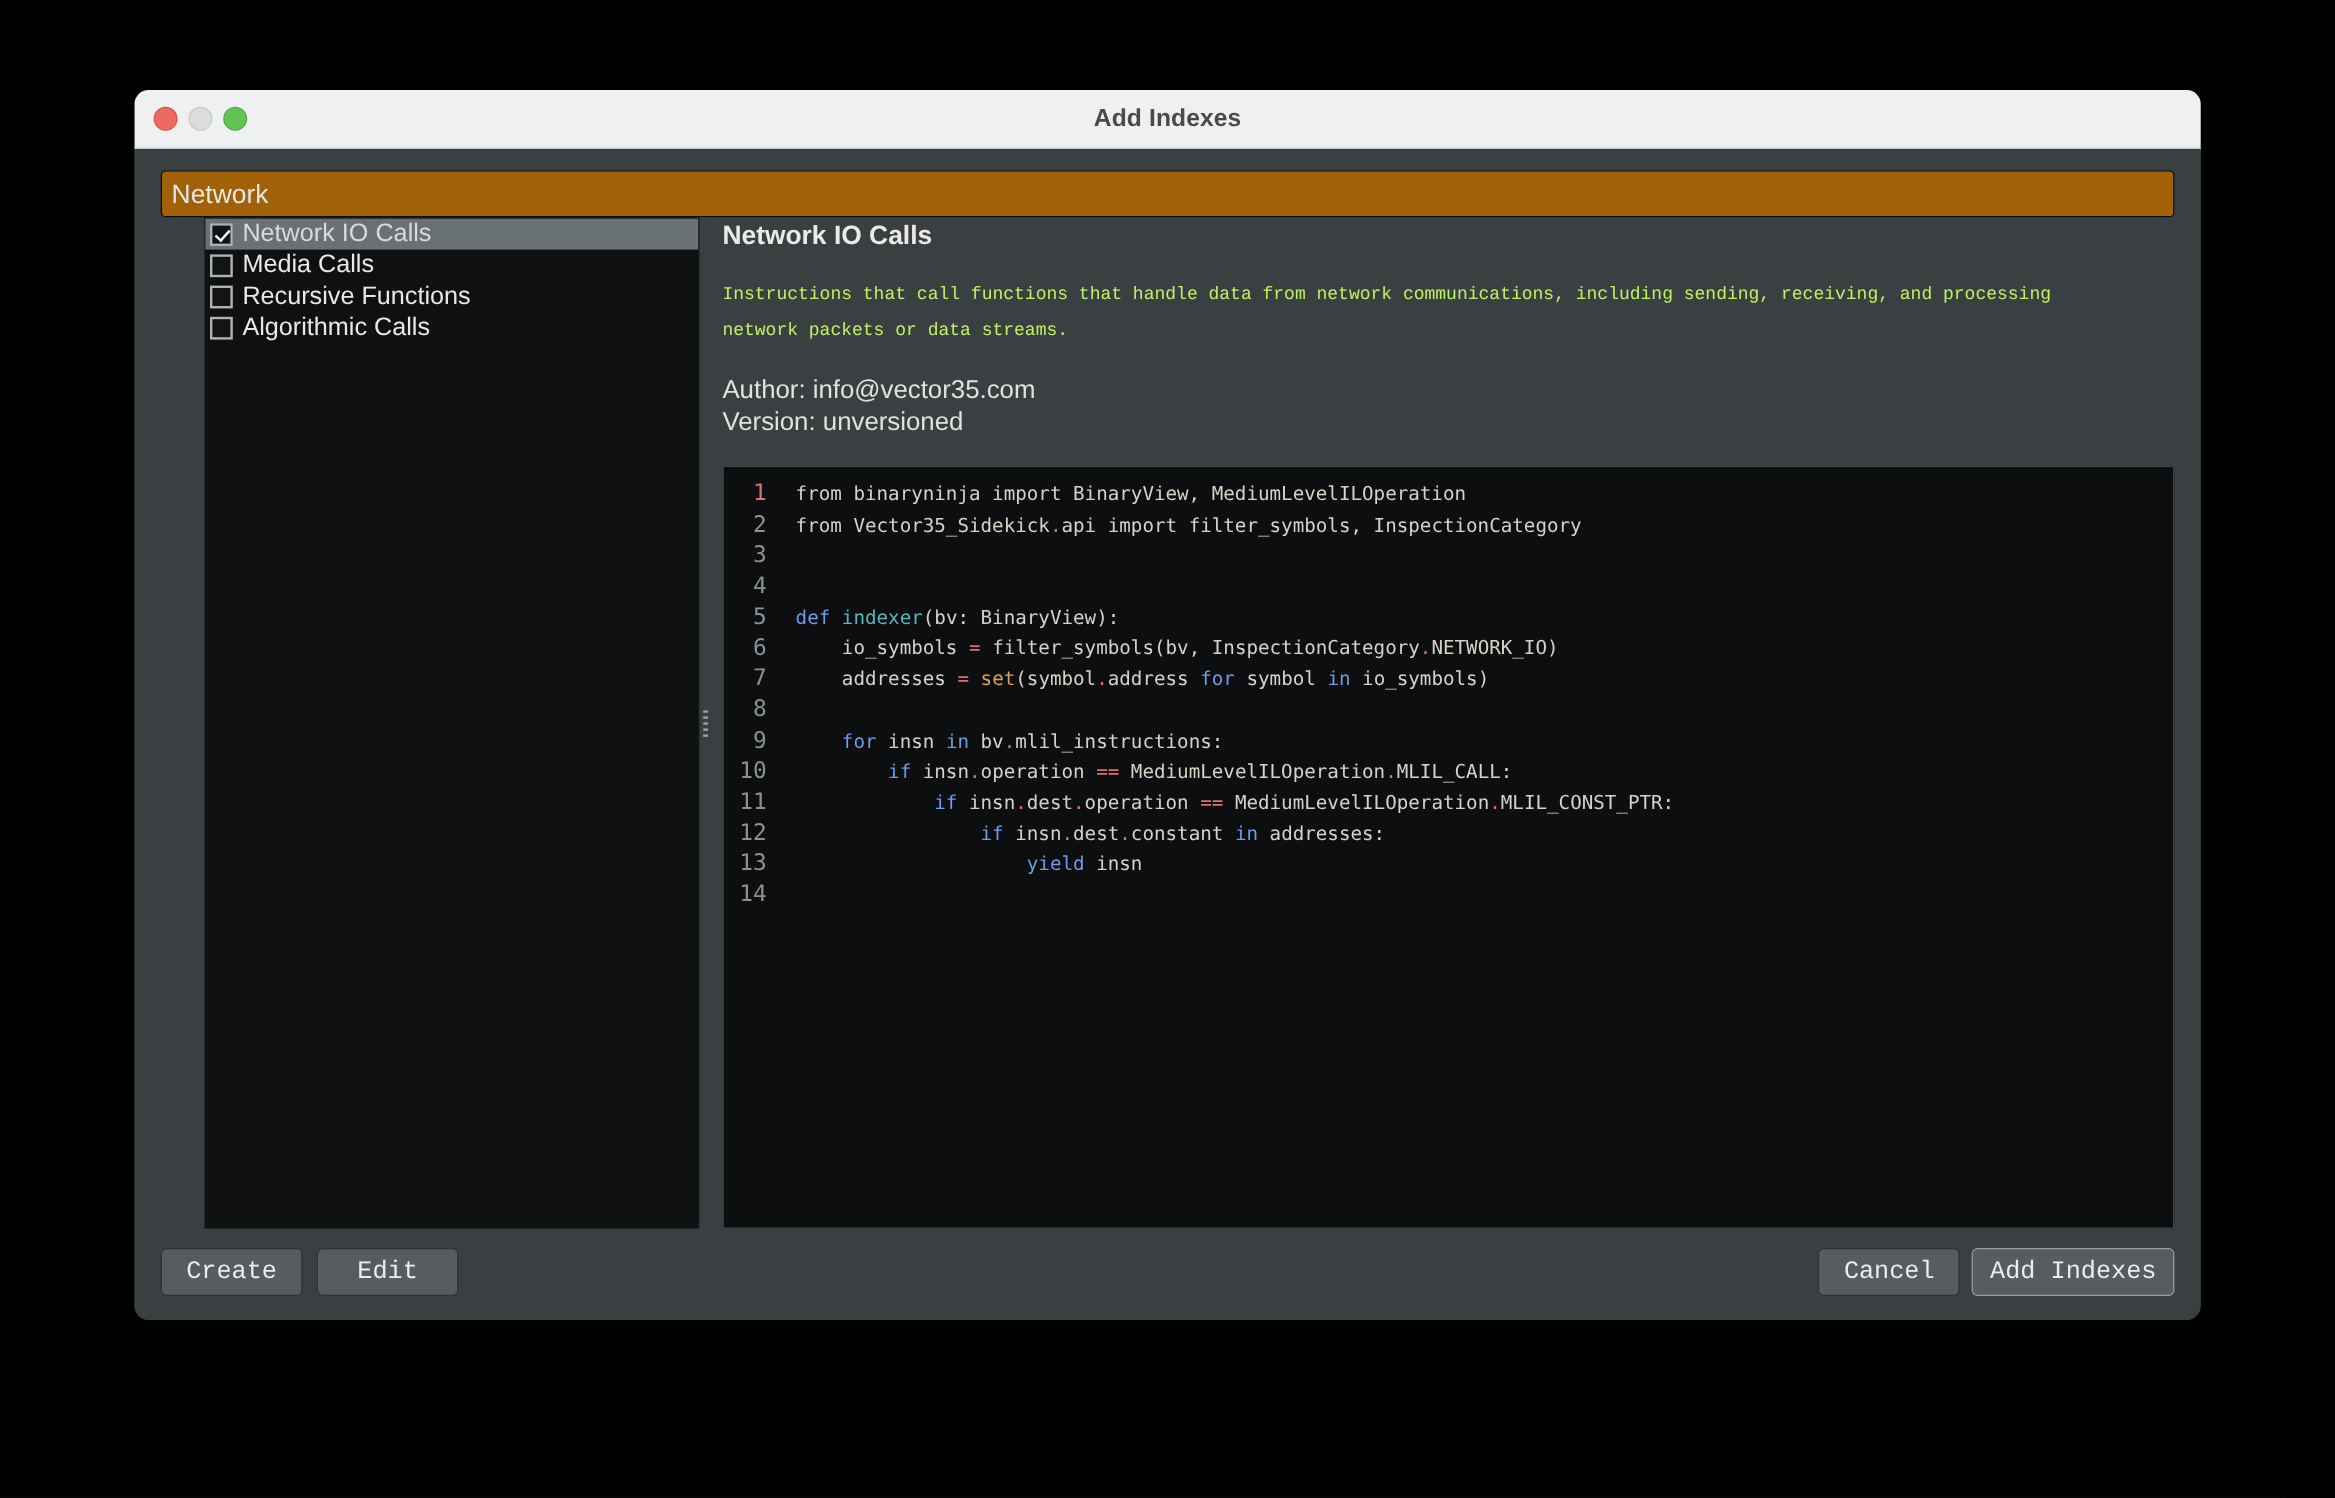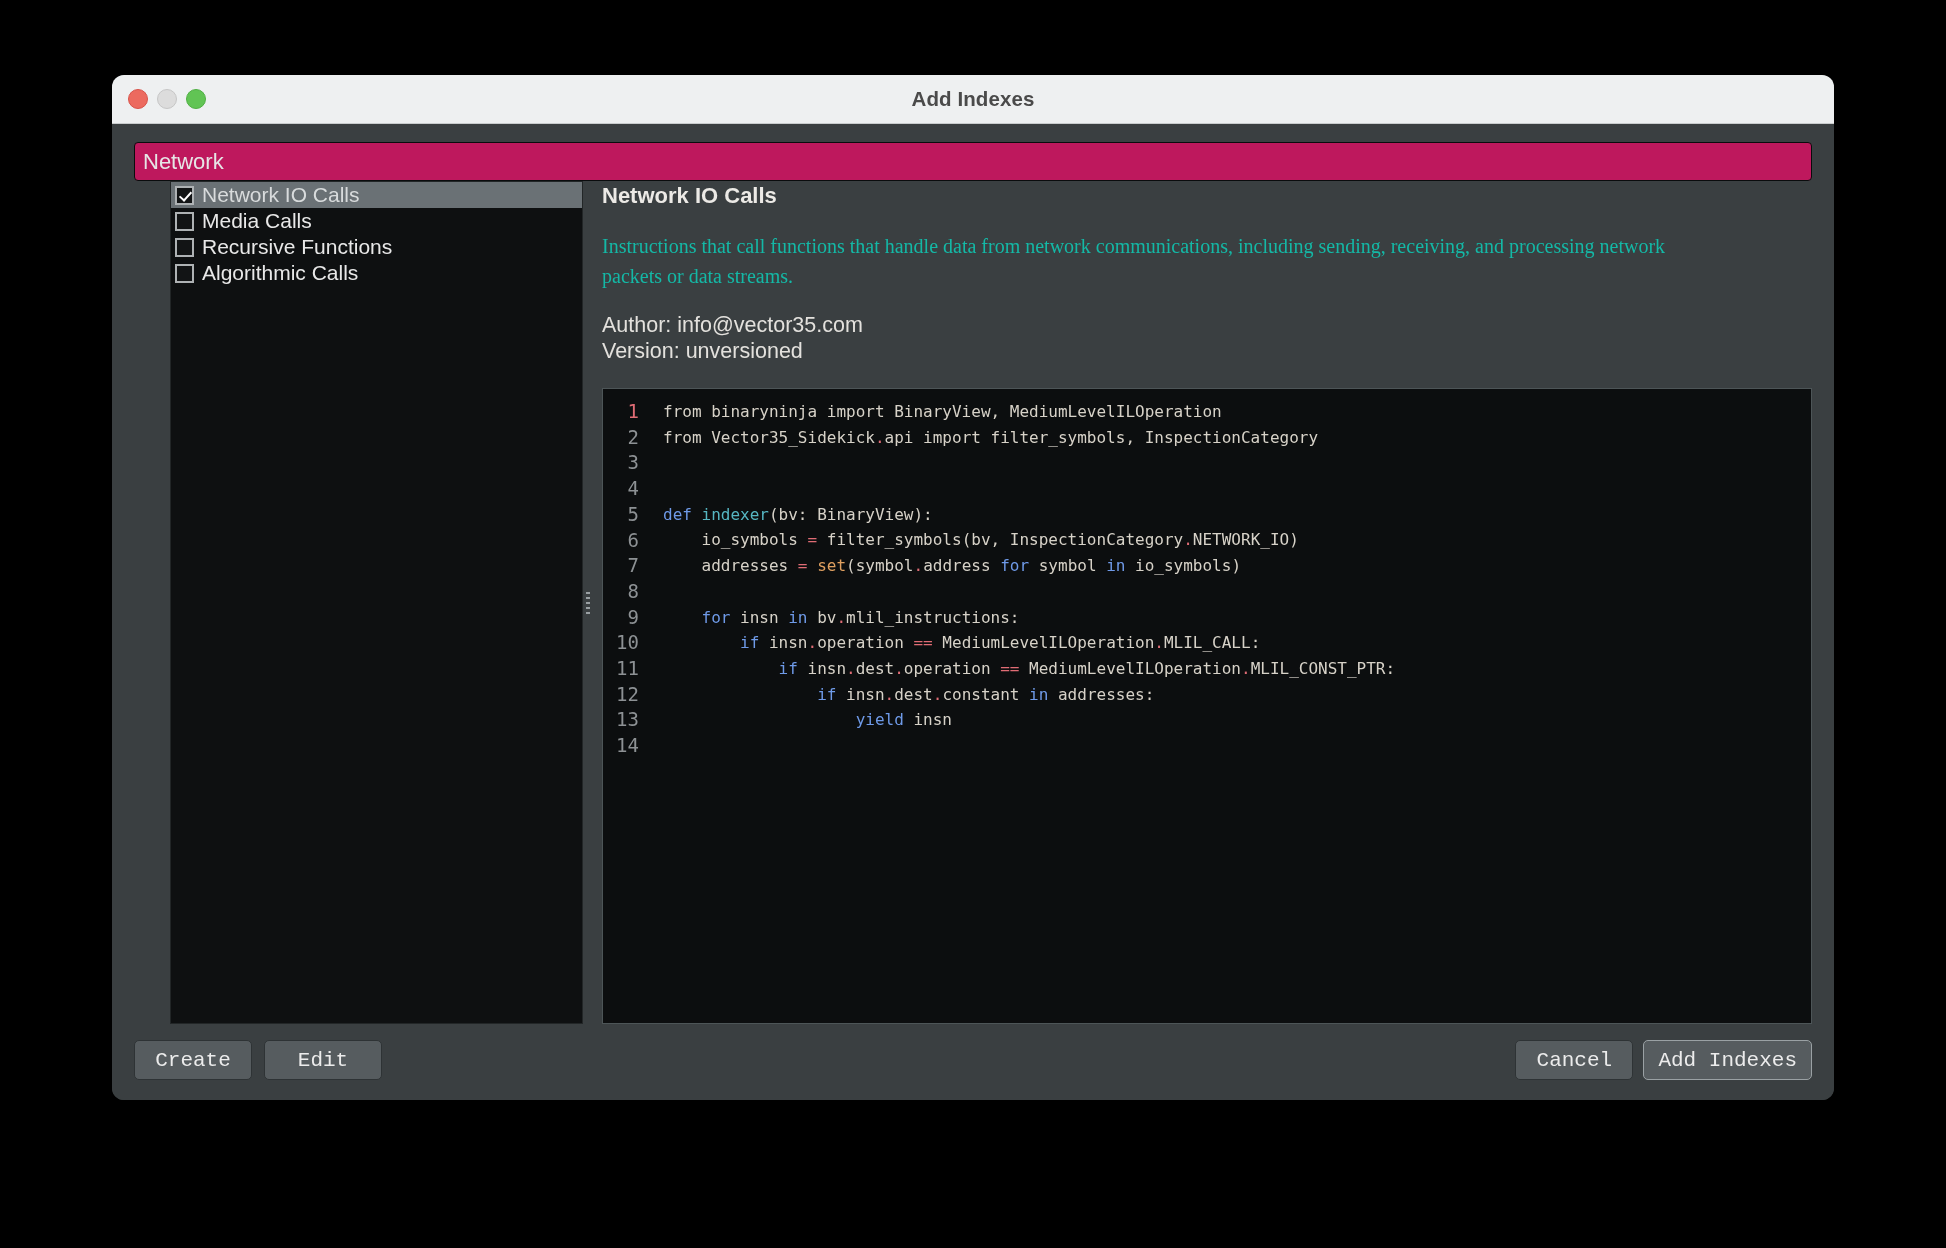--- a/index.html
+++ b/index.html
@@ -78,21 +78,21 @@
     flex: 1 1 auto;
     padding: 18px 22px 20px 22px;
     display: flex;
     flex-direction: column;
     background: #3a3f41;
   }
 
   .filter-input {
     height: 39px;
     box-sizing: border-box;
-    background: #be185d;
+    background: #a16207;
     border: 1px solid #0a0c0d;
     border-radius: 4px;
     color: #e6e6e6;
     font-size: 22px;
     padding: 0 8px;
     font-family: "Liberation Sans", sans-serif;
     outline: none;
     width: 100%;
     display: block;
   }
@@ -202,24 +202,24 @@
   }
   .detail-title {
     font-size: 22px;
     font-weight: bold;
     color: #eceae6;
     font-family: "Liberation Sans", sans-serif;
     margin-top: 2px;
   }
   .detail-desc {
     margin-top: 22px;
-    font-size: 20px;
+    font-size: 15px;
     line-height: 30px;
-    color: #14b8a6;
-    font-family: Liberation Serif, serif;
+    color: #bef264;
+    font-family: Liberation Mono, monospace;
     max-width: 1120px;
   }
   .detail-meta {
     margin-top: 22px;
     font-size: 21.5px;
     line-height: 25.5px;
     color: #e3e1dd;
     font-family: "Liberation Sans", sans-serif;
   }
   .detail-meta div { white-space: nowrap; }

